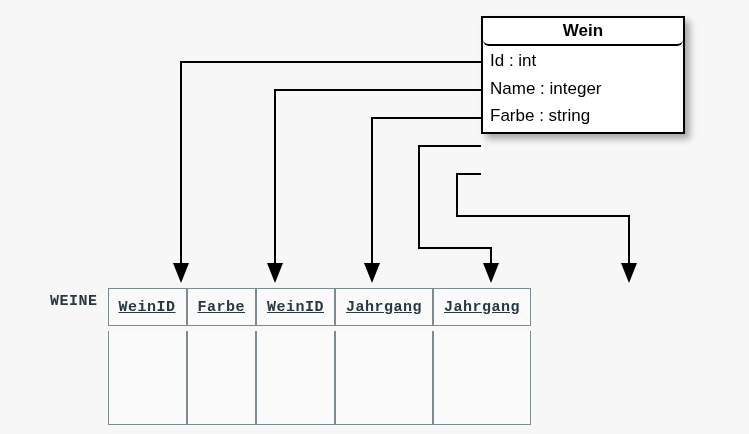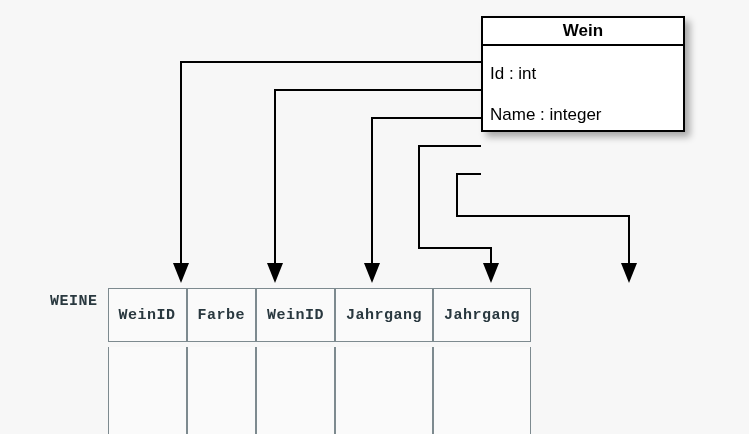--- a/index.html
+++ b/index.html
@@ -58,32 +58,32 @@
   }
   #uml-class .class-name {
     text-align: center;
     font-weight: bold;
     font-size: 17px;
     line-height: 26px;
     color: #000000;
     border-bottom: 2px solid #000000;
     padding: 0 4px;
     background: #ffffff;
+    border-radius: 6px;
   }
   #uml-class .attr-list {
     padding: 1px 0 2px 0;
     background: #ffffff;
   }
   #uml-class .attr {
     font-size: 17px;
     line-height: 27.5px;
     color: #000000;
     padding-left: 7px;
     white-space: nowrap;
-    margin-top: 13px;
   }
 
   
   #relation {
     position: absolute;
     left: 50px;
     top: 288px;
     z-index: 4;
   }
   #relation .rel-wrap {
@@ -112,21 +112,22 @@
     vertical-align: middle;
   }
   #relation-table tr.header-row td {
     height: 28px;
     font-family: "Liberation Mono", "DejaVu Sans Mono", monospace;
     font-weight: bold;
     font-size: 15px;
     color: #29383f;
     letter-spacing: 0.5px;
     white-space: nowrap;
-    padding: 12px 10px;
+    padding: 4px 10px;
+    text-decoration: underline;
   }
   #relation-table tr.data-row td {
     height: 93px;
     border-top: none;
   }
   .row-gap td {
     height: 5px;
     border: none !important;
     background: transparent !important;
     padding: 0;
@@ -163,20 +164,21 @@
       <path d="M 481 174 L 457 174 L 457 216 L 629 216 L 629 267"></path>
       <polygon class="arrowhead" points="629,283 621,263 637,263"></polygon>
     </g>
   </svg>
 
   <div id="uml-class">
     <div class="class-name">Wein</div>
     <div class="attr-list">
       <div class="attr">Id : int</div>
       <div class="attr">Name : integer</div>
+      <div class="attr">Farbe : string</div>
     </div>
   </div>
 
   <div id="relation">
     <div class="rel-wrap">
       <div id="relation-label">WEINE</div>
       <table id="relation-table">
         <tbody>
           <tr class="header-row">
             <td>WeinID</td>

